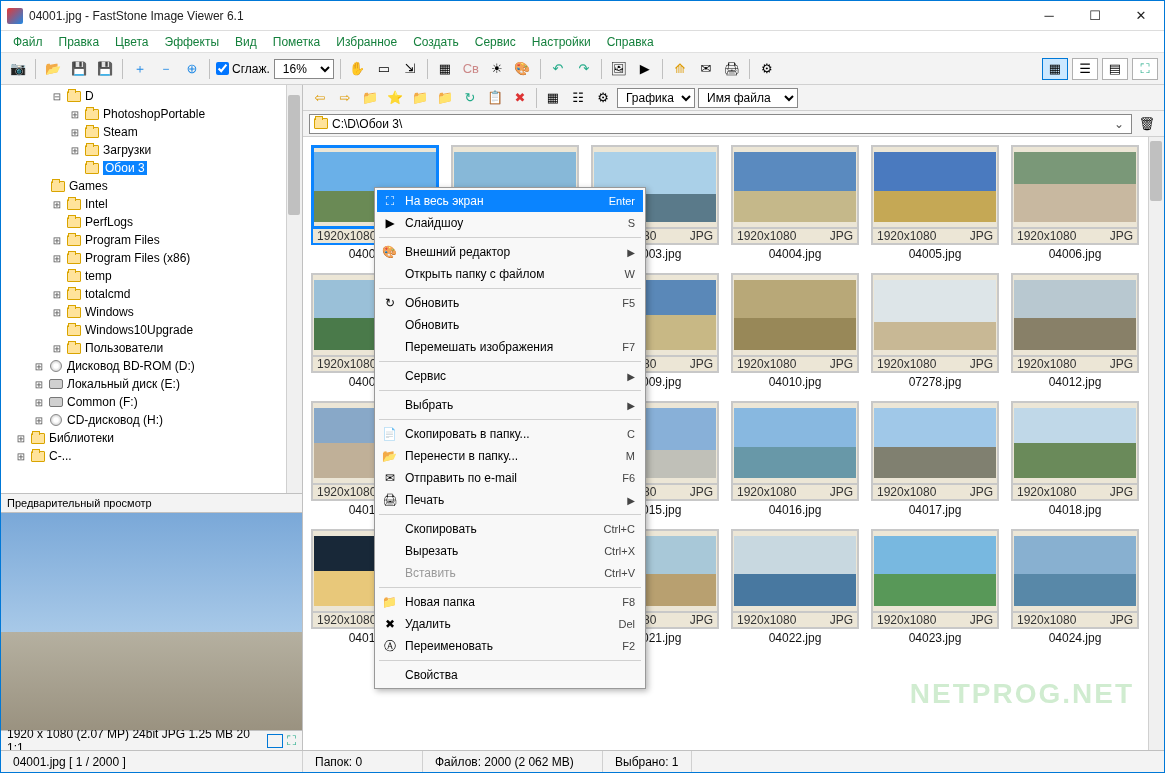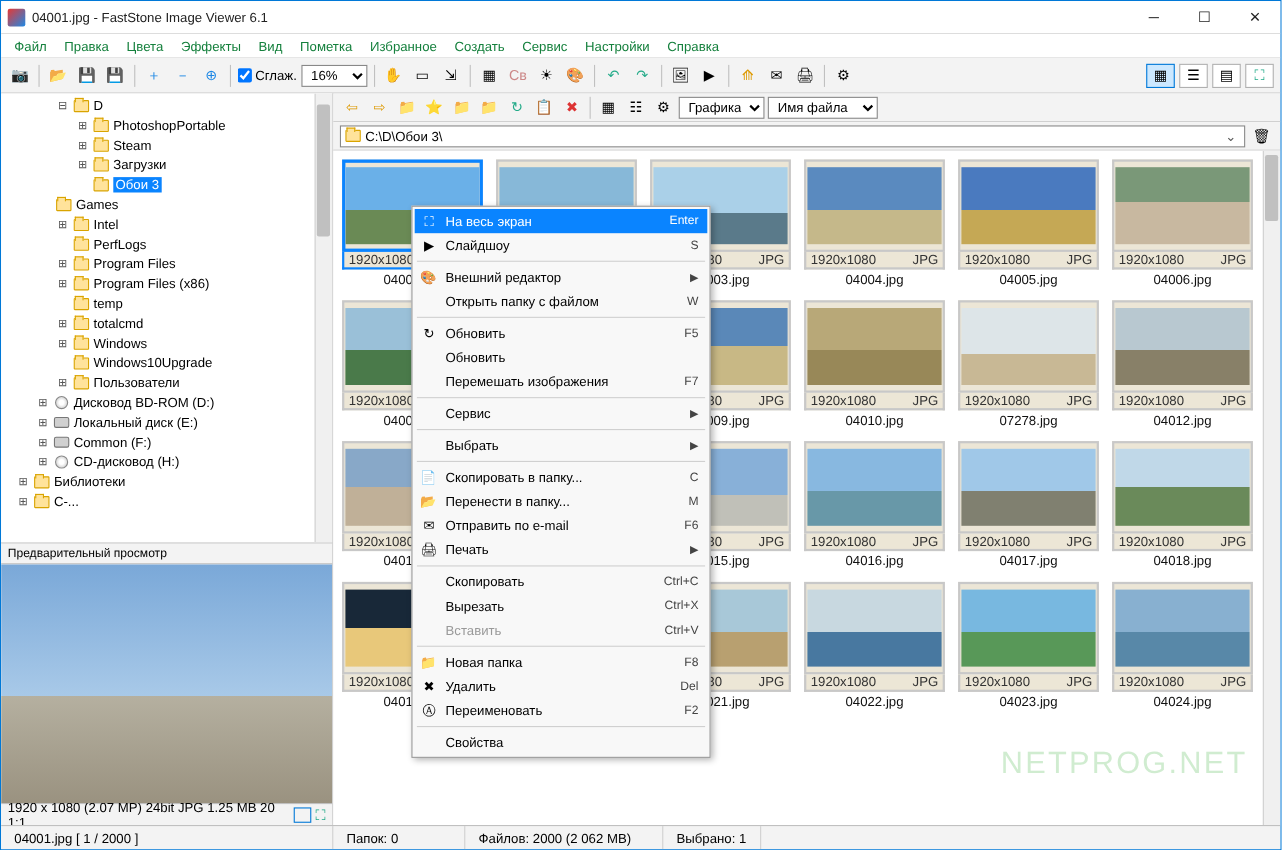--- a/index.html
+++ b/index.html
@@ -65,21 +65,21 @@
 .ctxitem.hi .sc { color: #fff; }
 .ctxitem .arr { color: #444; font-size: 10px; }
 .ctxsep { height: 1px; background: #d0d0d0; margin: 3px 2px; }
 
 .statusbar { height: 22px; background: #f3f3f3; border-top: 1px solid #c0c0c0; display: flex; align-items: center; font-size: 12px; }
 .statusbar .cell { padding: 0 12px; border-right: 1px solid #d0d0d0; height: 100%; display: flex; align-items: center; }
 .scroll-placeholder { position: absolute; right: 0; top: 0; bottom: 0; width: 16px; background: #f0f0f0; border-left: 1px solid #d0d0d0; }
 .scrollthumb { position: absolute; right: 2px; width: 12px; background: #c0c0c0; border-radius: 2px; }
 
 .i { font-size: 13px; line-height: 1; }
-.watermark { position: absolute; right: 30px; bottom: 40px; font-size: 28px; font-weight: normal; color: rgba(120,200,120,0.35); letter-spacing: 2px; pointer-events: none; }
+.watermark { position: absolute; right: 30px; bottom: 40px; font-size: 28px; font-weight: bold; color: rgba(120,200,120,0.35); letter-spacing: 2px; pointer-events: none; }
 </style>
 </head>
 <body>
 
 <div class="titlebar">
   <div class="app-icon"></div>
   <div class="title">04001.jpg  -  FastStone Image Viewer 6.1</div>
   <div class="winbtn">
       <span class="i">─</span>
     </div>

